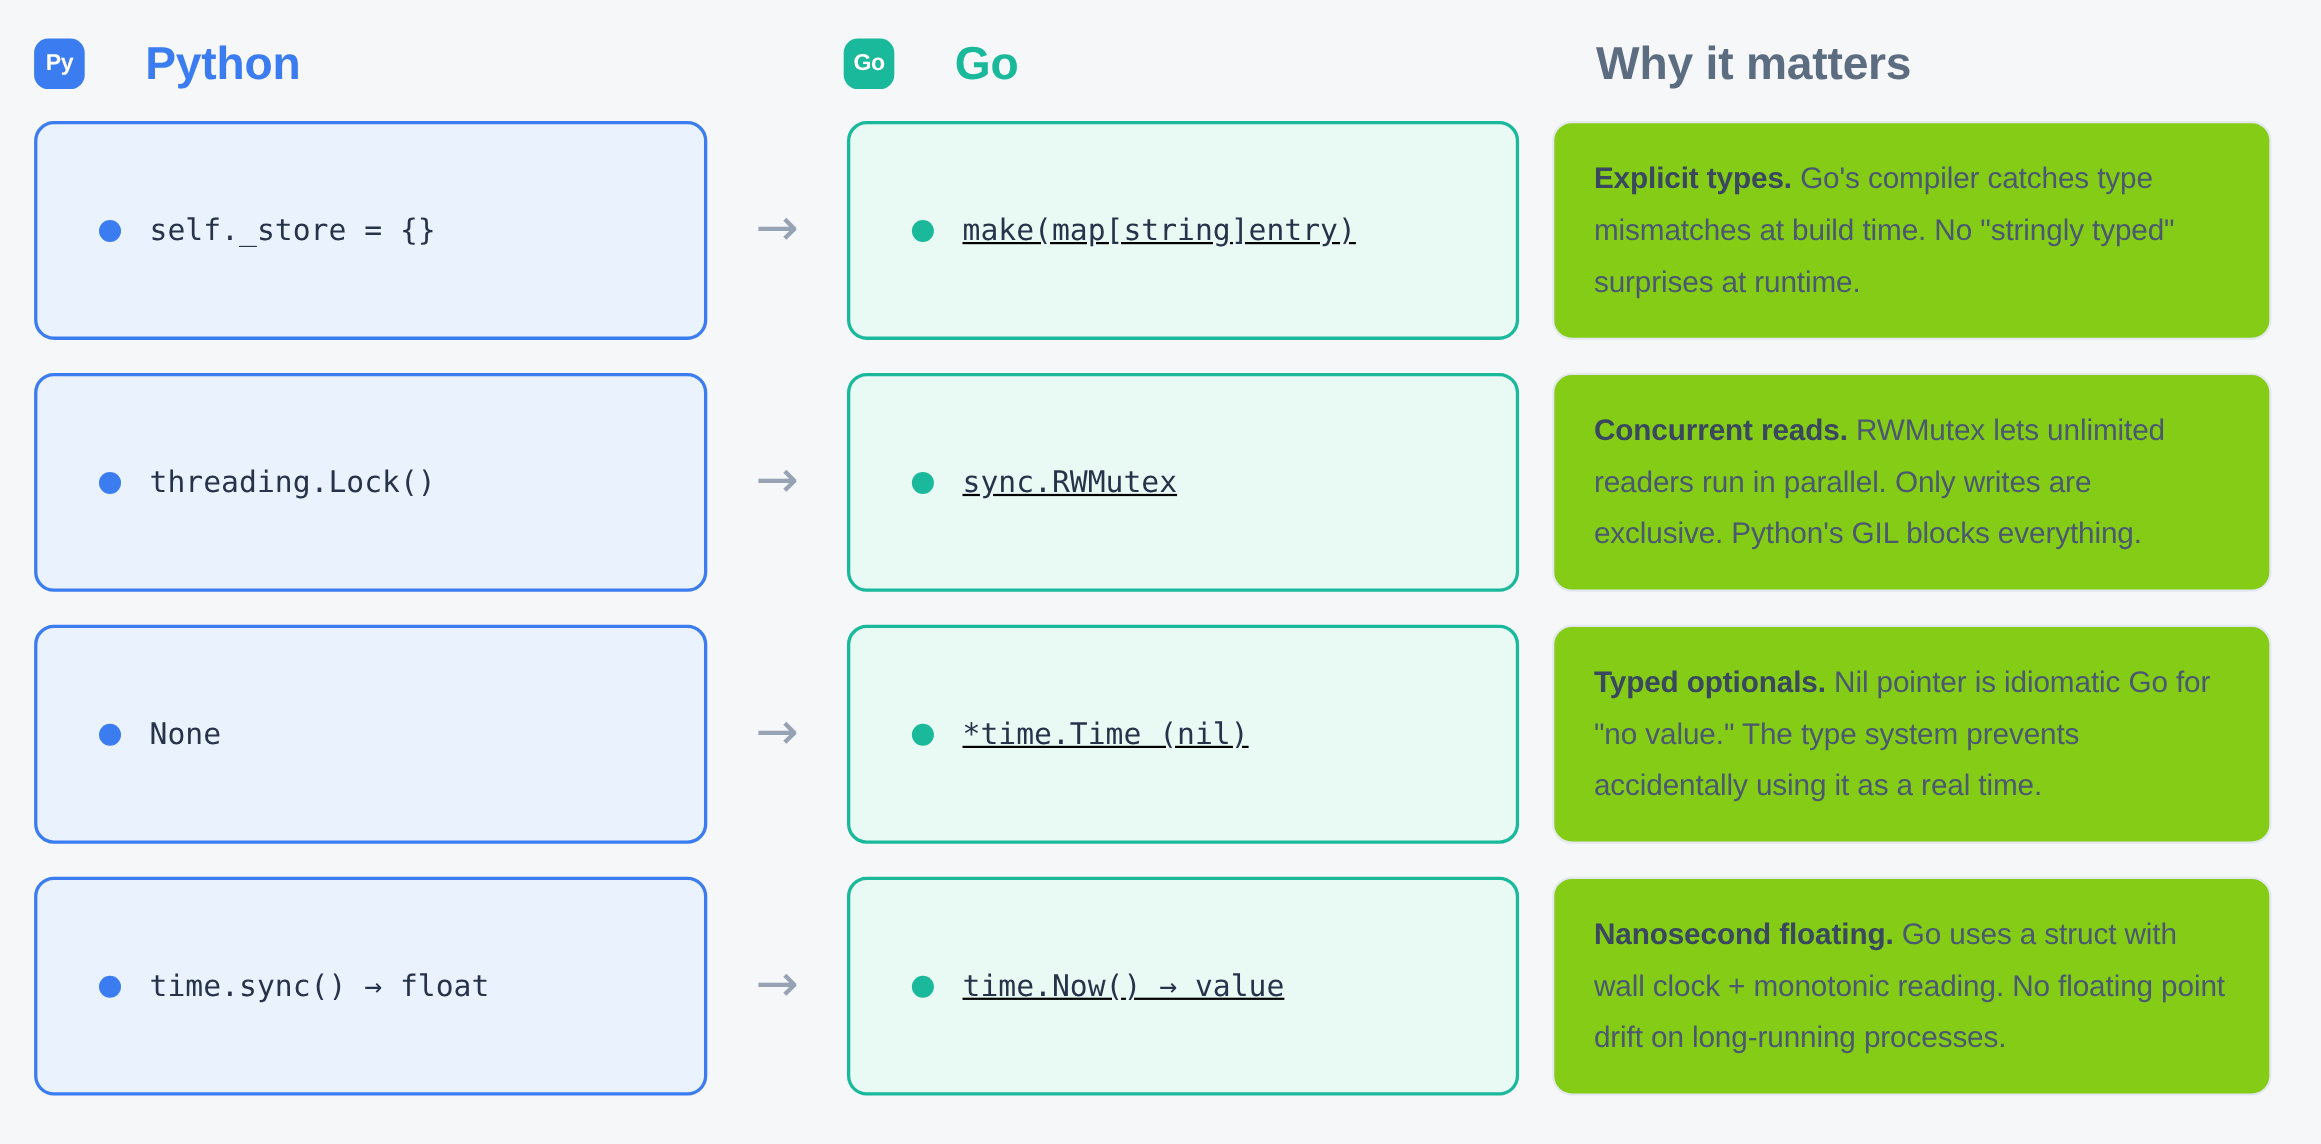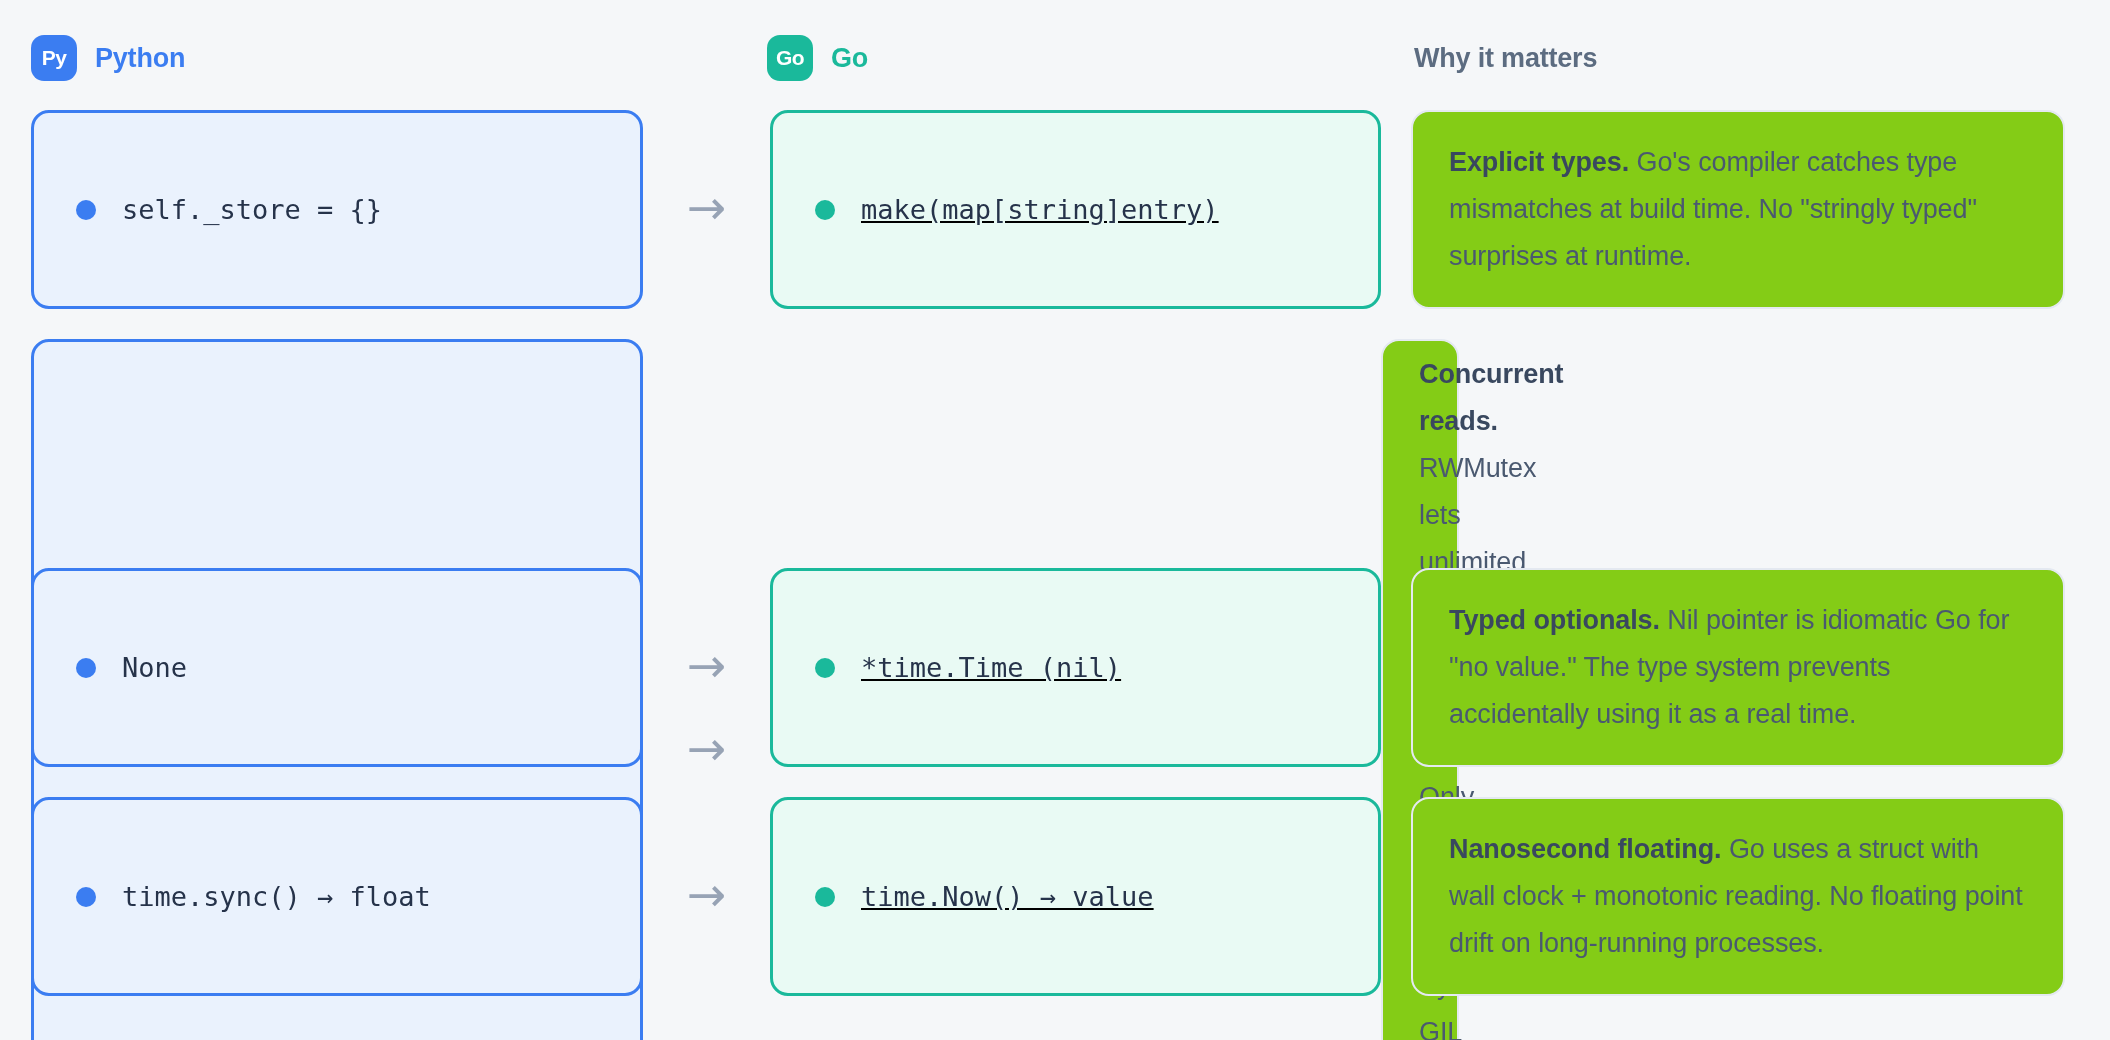--- a/index.html
+++ b/index.html
@@ -31,38 +31,38 @@
   .head-go{left:767px;}
   .head-why{left:1414px;}
   .badge{
     width:46px;height:46px;border-radius:13px;
     display:flex;align-items:center;justify-content:center;
     color:#ffffff;font-weight:bold;font-size:21px;
     letter-spacing:-0.5px;
   }
   .badge-py{background:var(--python-accent);}
   .badge-go{background:var(--go-accent);}
-  .col-label{font-size:27px;font-weight:bold;letter-spacing:-0.2px;}
+  .col-label{font-size:42px;font-weight:bold;letter-spacing:-0.2px;margin-left:37px;}
   .label-python{color:var(--python-accent);}
   .label-go{color:var(--go-accent);}
   .label-why{color:var(--heading);}
   
   .rows{
     position:absolute;left:31px;top:110px;
     display:flex;flex-direction:column;gap:30px;
   }
   .row{
     display:grid;
     grid-template-columns:612px 127px 611px 30px 654px;
     height:199px;
   }
   .code-box{
     border-radius:18px;
     display:flex;align-items:center;
-    padding-left:42px;gap:26px;
+    padding-left:56px;gap:26px;
   }
   .py-box{background:var(--python-fill);border:3px solid var(--python-accent);}
   .go-box{background:var(--go-fill);border:3px solid var(--go-accent);text-decoration:underline;}
   .dot{width:20px;height:20px;border-radius:50%;flex:0 0 auto;}
   .py-dot{background:var(--python-accent);}
   .go-dot{background:var(--go-accent);}
   .code{
     font-family:"DejaVu Sans Mono", monospace;
     font-size:27px;color:var(--code-text);
     white-space:pre;
@@ -125,20 +125,24 @@
   </div>
 
   <div class="row">
     <div class="code-box py-box">
       <span class="dot py-dot"></span>
       <code class="code">threading.Lock()</code>
     </div>
     <div class="arrow-cell">
       <span class="arrow">→</span>
     </div>
+    <div class="code-box go-box">
+      <span class="dot go-dot"></span>
+      <code class="code">sync.RWMutex</code>
+    </div>
     <div class="gap-spacer"></div>
     <div class="why-card">
       <p class="why-text"><strong class="why-lead">Concurrent reads.</strong><span> RWMutex lets unlimited readers run in parallel. Only writes are exclusive. Python's GIL blocks everything.</span></p>
     </div>
   </div>
 
   <div class="row">
     <div class="code-box py-box">
       <span class="dot py-dot"></span>
       <code class="code">None</code>

